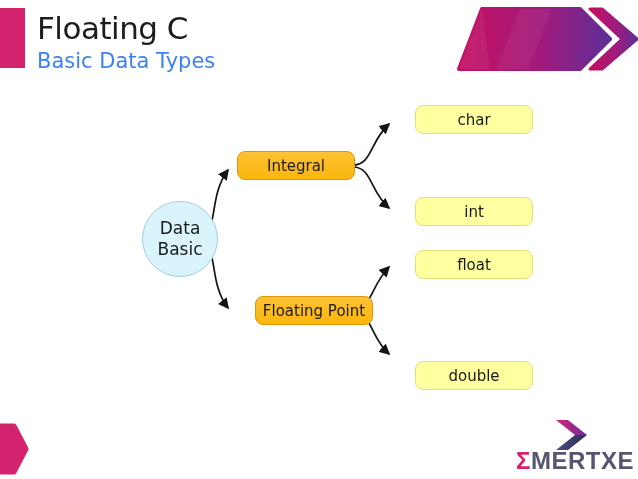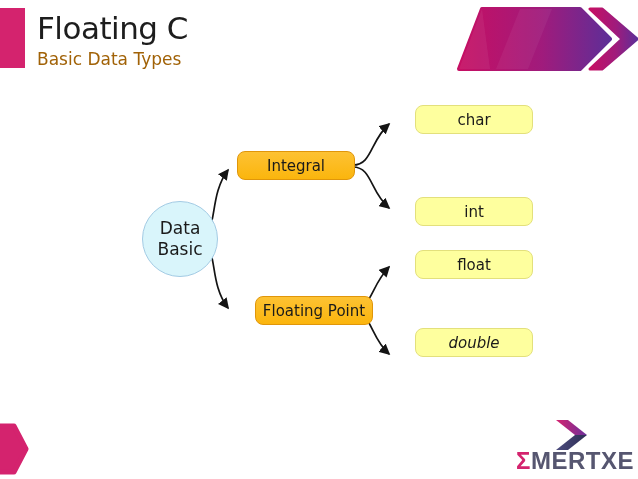--- a/index.html
+++ b/index.html
@@ -16,21 +16,21 @@
     position:absolute;left:0;top:8px;width:25px;height:60px;
     background:#d4236e;
   }
   .title{
     position:absolute;left:37px;top:10px;
     font-size:31px;color:#1d1d1d;white-space:nowrap;
     letter-spacing:-0.5px;
   }
   .subtitle{
     position:absolute;left:37px;top:49px;
-    font-size:17px;color:#a16207;white-space:nowrap;
+    font-size:21px;color:#3b82f6;white-space:nowrap;
   }
   .deco-top-right{position:absolute;top:0;right:0;width:188px;height:80px;}
   .deco-bottom-left{position:absolute;left:0;top:423px;width:30px;height:52px;}
 
   
   .connectors{position:absolute;left:0;top:0;width:638px;height:479px;pointer-events:none;}
   .node{
     position:absolute;display:flex;align-items:center;justify-content:center;
     color:#1a1a1a;font-size:15px;text-align:center;box-sizing:border-box;
     white-space:nowrap;
@@ -49,21 +49,21 @@
   .node-leaf{
     width:118px;height:29px;border-radius:8px;
     background:#feff9e;
     border:1.5px solid #e3e07c;
   }
   .pos-integral{left:217px;top:151px;}
   .pos-floating{left:235px;top:296px;}
   .pos-char{left:395px;top:105px;}
   .pos-int{left:395px;top:197px;}
   .pos-float{left:395px;top:250px;}
-  .pos-double{left:395px;top:328px;font-style:italic;}
+  .pos-double{left:395px;top:361px;}
 
   
   .logo{
     position:absolute;right:8px;bottom:5px;width:114px;
     display:flex;flex-direction:column;
   }
   .logo-icon{width:34px;height:30px;margin-left:38px;margin-bottom:-2px;}
   .logo-text{
     font-family:Liberation Sans, sans-serif;
     font-weight:bold;font-size:24px;letter-spacing:0.5px;

